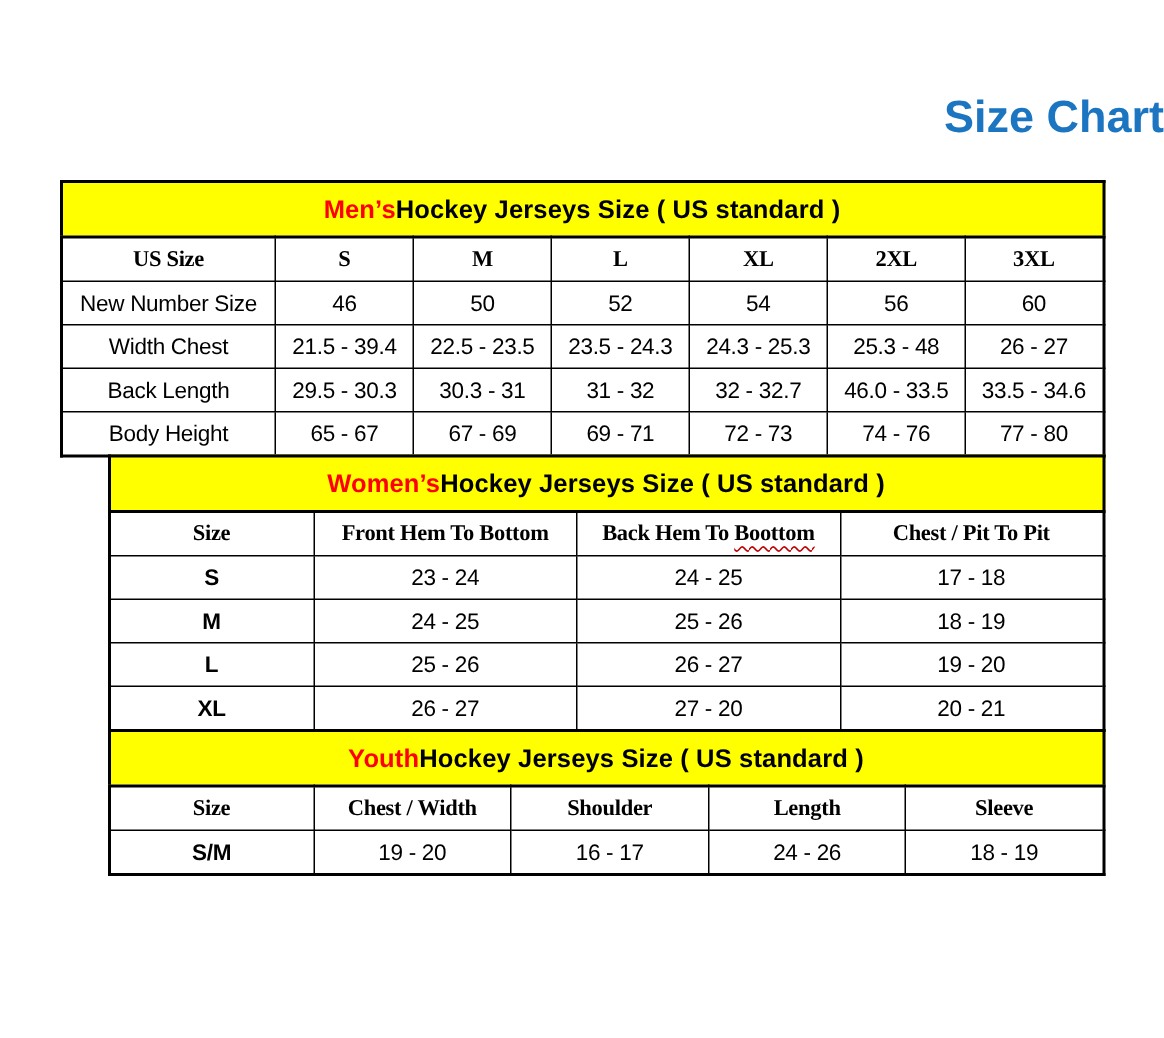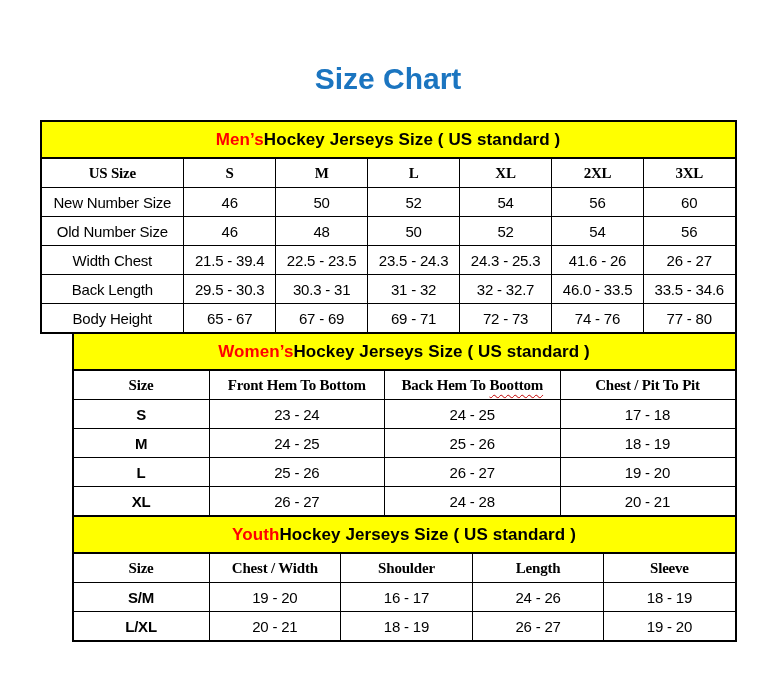--- a/index.html
+++ b/index.html
@@ -7,21 +7,21 @@
     padding: 0;
     background: #ffffff;
     width: 776px;
     height: 692px;
     font-family: "Liberation Sans", sans-serif;
     color: #000;
     overflow: hidden;
   }
   h1.page-title {
     margin: 62px 0 0 0;
-    text-align: center;
+    text-align: right;
     font-size: 30px;
     line-height: 34px;
     font-weight: bold;
     color: #1B75C0;
   }
   .chart-stack {
     width: 697px;
     margin: 24px auto 0 auto;
   }
   .section + .section { margin-top: -2px; padding-left: 32px; }
@@ -97,35 +97,26 @@
           <tr>
             <td>New Number Size</td>
             <td>46</td>
             <td>50</td>
             <td>52</td>
             <td>54</td>
             <td>56</td>
             <td>60</td>
           </tr>
           <tr>
-            <td>Old Number Size</td>
-            <td>46</td>
-            <td>48</td>
-            <td>50</td>
-            <td>52</td>
-            <td>54</td>
-            <td>56</td>
-          </tr>
-          <tr>
             <td>Width Chest</td>
             <td>21.5 - 39.4</td>
             <td>22.5 - 23.5</td>
             <td>23.5 - 24.3</td>
             <td>24.3 - 25.3</td>
-            <td>41.6 - 26</td>
+            <td>25.3 - 48</td>
             <td>26 - 27</td>
           </tr>
           <tr>
             <td>Back Length</td>
             <td>29.5 - 30.3</td>
             <td>30.3 - 31</td>
             <td>31 - 32</td>
             <td>32 - 32.7</td>
             <td>46.0 - 33.5</td>
             <td>33.5 - 34.6</td>
@@ -175,21 +166,21 @@
           </tr>
           <tr>
             <td class="bold">L</td>
             <td>25 - 26</td>
             <td>26 - 27</td>
             <td>19 - 20</td>
           </tr>
           <tr>
             <td class="bold">XL</td>
             <td>26 - 27</td>
-            <td>24 - 28</td>
+            <td>27 - 20</td>
             <td>20 - 21</td>
           </tr>
         </tbody>
     </table>
   </section>
 
   <section class="section">
     <div class="band">
         <span class="accent">Youth</span>
         <span> Hockey Jerseys Size ( US standard )</span>
@@ -208,24 +199,17 @@
           </tr>
         </thead>
       <tbody>
           <tr>
             <td class="bold">S/M</td>
             <td>19 - 20</td>
             <td>16 - 17</td>
             <td>24 - 26</td>
             <td>18 - 19</td>
           </tr>
-          <tr>
-            <td class="bold">L/XL</td>
-            <td>20 - 21</td>
-            <td>18 - 19</td>
-            <td>26 - 27</td>
-            <td>19 - 20</td>
-          </tr>
         </tbody>
     </table>
   </section>
 
 </div>
 
 </body></html>

